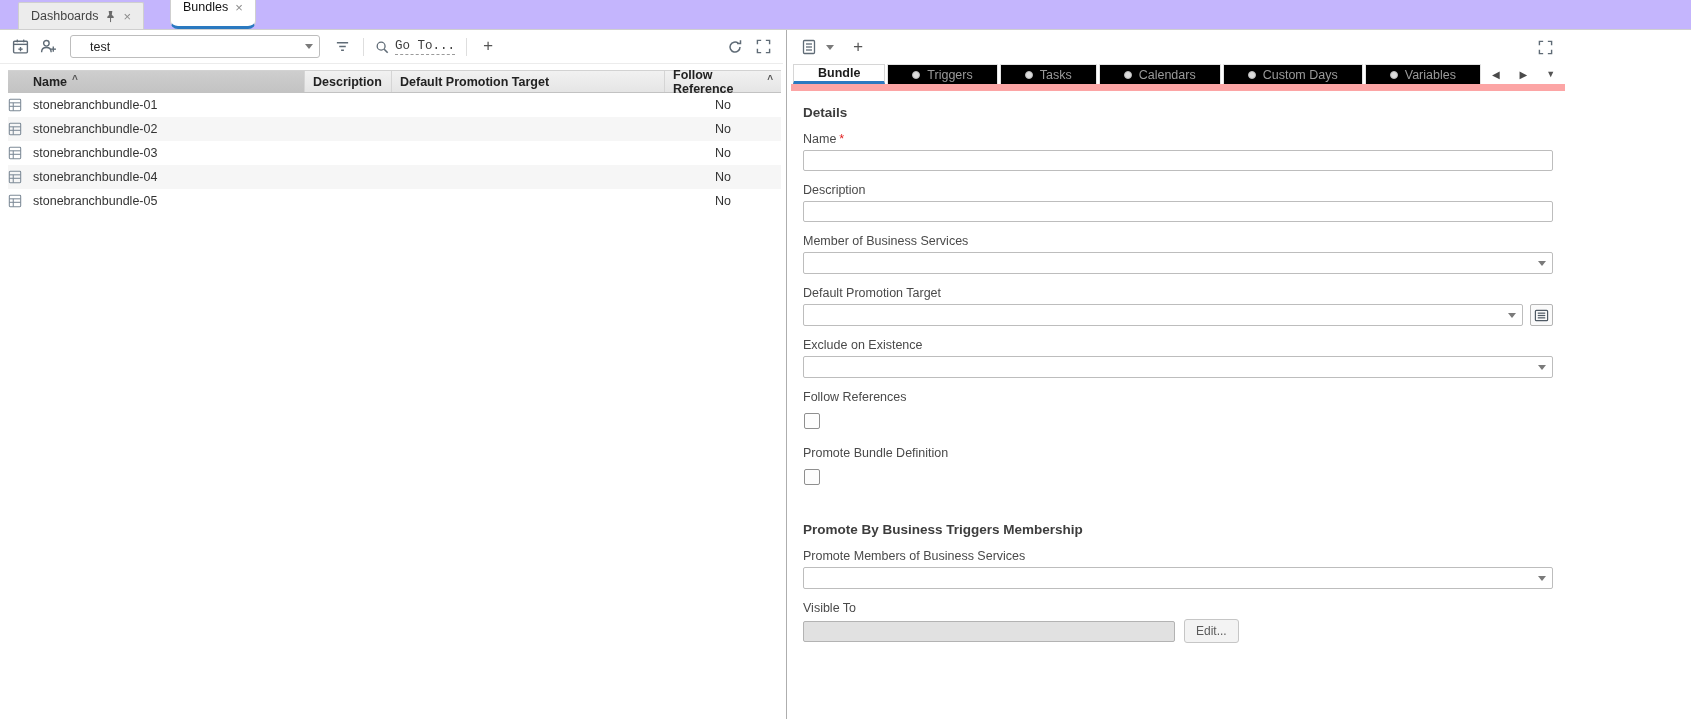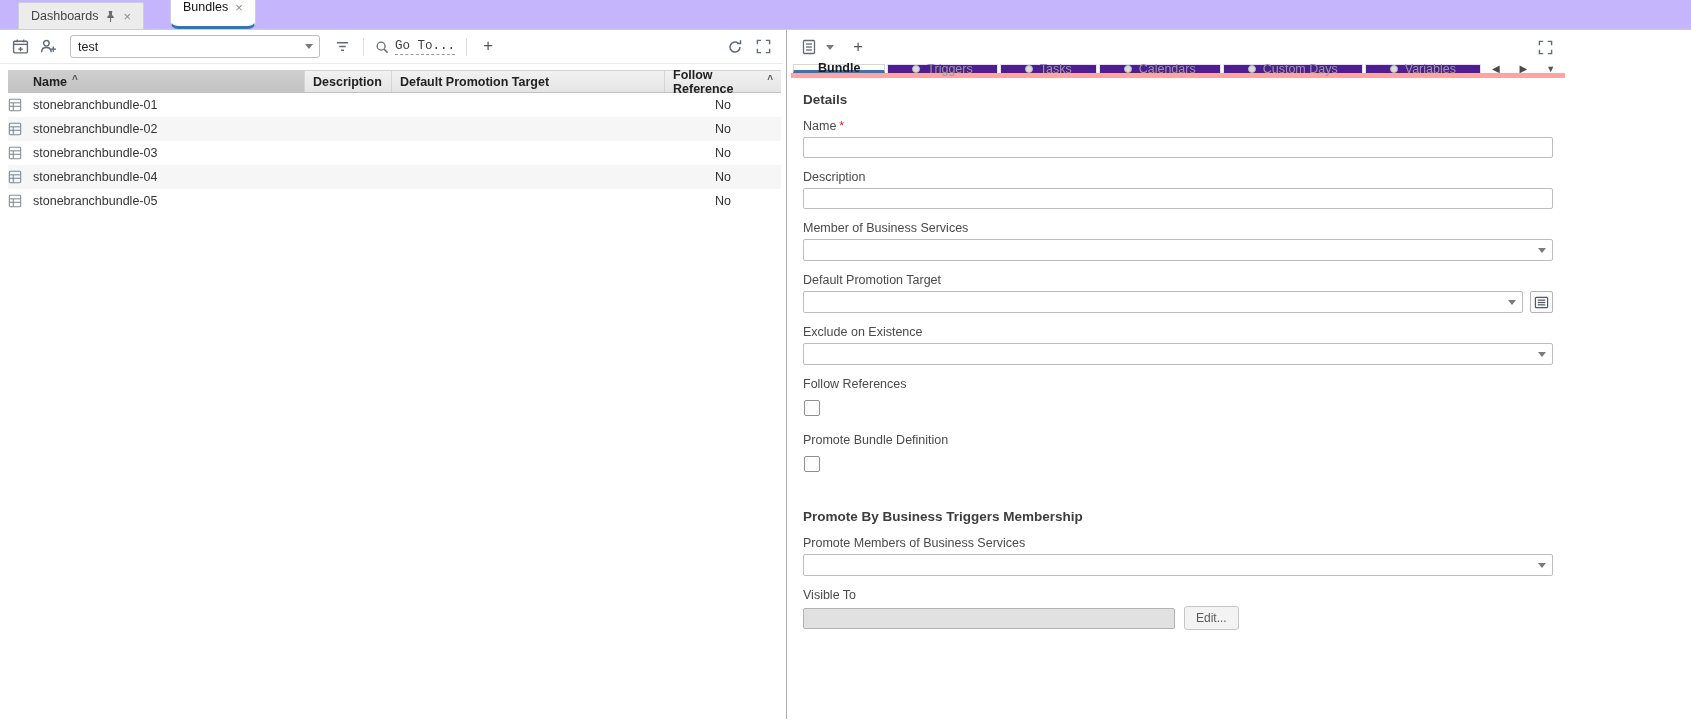--- a/index.html
+++ b/index.html
@@ -48,21 +48,21 @@
   .icon-btn {
     min-width:24px; height:24px; display:flex; align-items:center; justify-content:center;
     color:#5f6b76; cursor:pointer; border-radius:3px; gap:3px; padding:0 2px;font-family:Liberation Mono, monospace;
   }
   .plus-btn { font-size:17px; color:#555; font-weight:normal; }
   .vsep { width:1px; height:18px; background:#dedede; margin:0 5px; }
   .spacer { flex:1; }
 
   .combo {
     width:250px; height:23px; border:1px solid #bdbdbd; border-radius:3px;
-    display:flex; align-items:center; background:#fff; margin:0 6px;
+    display:flex; align-items:center; background:#fff; margin:0 6px;padding-left:12px;
   }
   .combo input {
     flex:1; border:none; outline:none; padding:0 7px; font-size:12.5px;
     font-family:"Liberation Sans", sans-serif; color:#222; background:transparent;
   }
   .caret-tri {
     width:0; height:0; border-left:4px solid transparent; border-right:4px solid transparent;
     border-top:5px solid #7a7a7a; margin:0 6px;
   }
   .goto-link {
@@ -95,26 +95,26 @@
   }
   .grid-row:nth-child(even) { background:#f6f6f6; }
   .row-icon { width:16px; margin-right:9px; display:flex; align-items:center; }
   .rcell-name { width:272px; }
   .rcell-desc { width:87px; }
   .rcell-target { width:273px; }
   .rcell-follow { flex:1; text-align:center; }
 
   
   .dtabs {
-    height:14px; display:flex; align-items:stretch; flex:0 0 auto;
-    border-bottom:5px solid #fca5a5; padding-left:2px;
+    height:27px; display:flex; align-items:stretch; flex:0 0 auto;
+    border-bottom:7px solid #fca5a5; padding-left:2px;
   }
   .dtab {
     display:flex; align-items:center; gap:7px; padding:0 24px;
-    background:#4c1d95; border:1px solid #e3e3e3; border-bottom:none;
+    background:#000000; border:1px solid #e3e3e3; border-bottom:none;
     color:#9a9a9a; cursor:pointer; margin-right:2px; white-space:nowrap;
   }
   .dtab .tab-dot {
     width:8px; height:8px; border-radius:50%;
     background:#dcdcdc; border:1px solid #b8b8b8;
   }
   .dtab.active {
     background:#ffffff; border:1px solid #d6d6d6; border-bottom:3px solid #2a79c0;
     color:#1b1b1b; font-weight:bold;
   }

